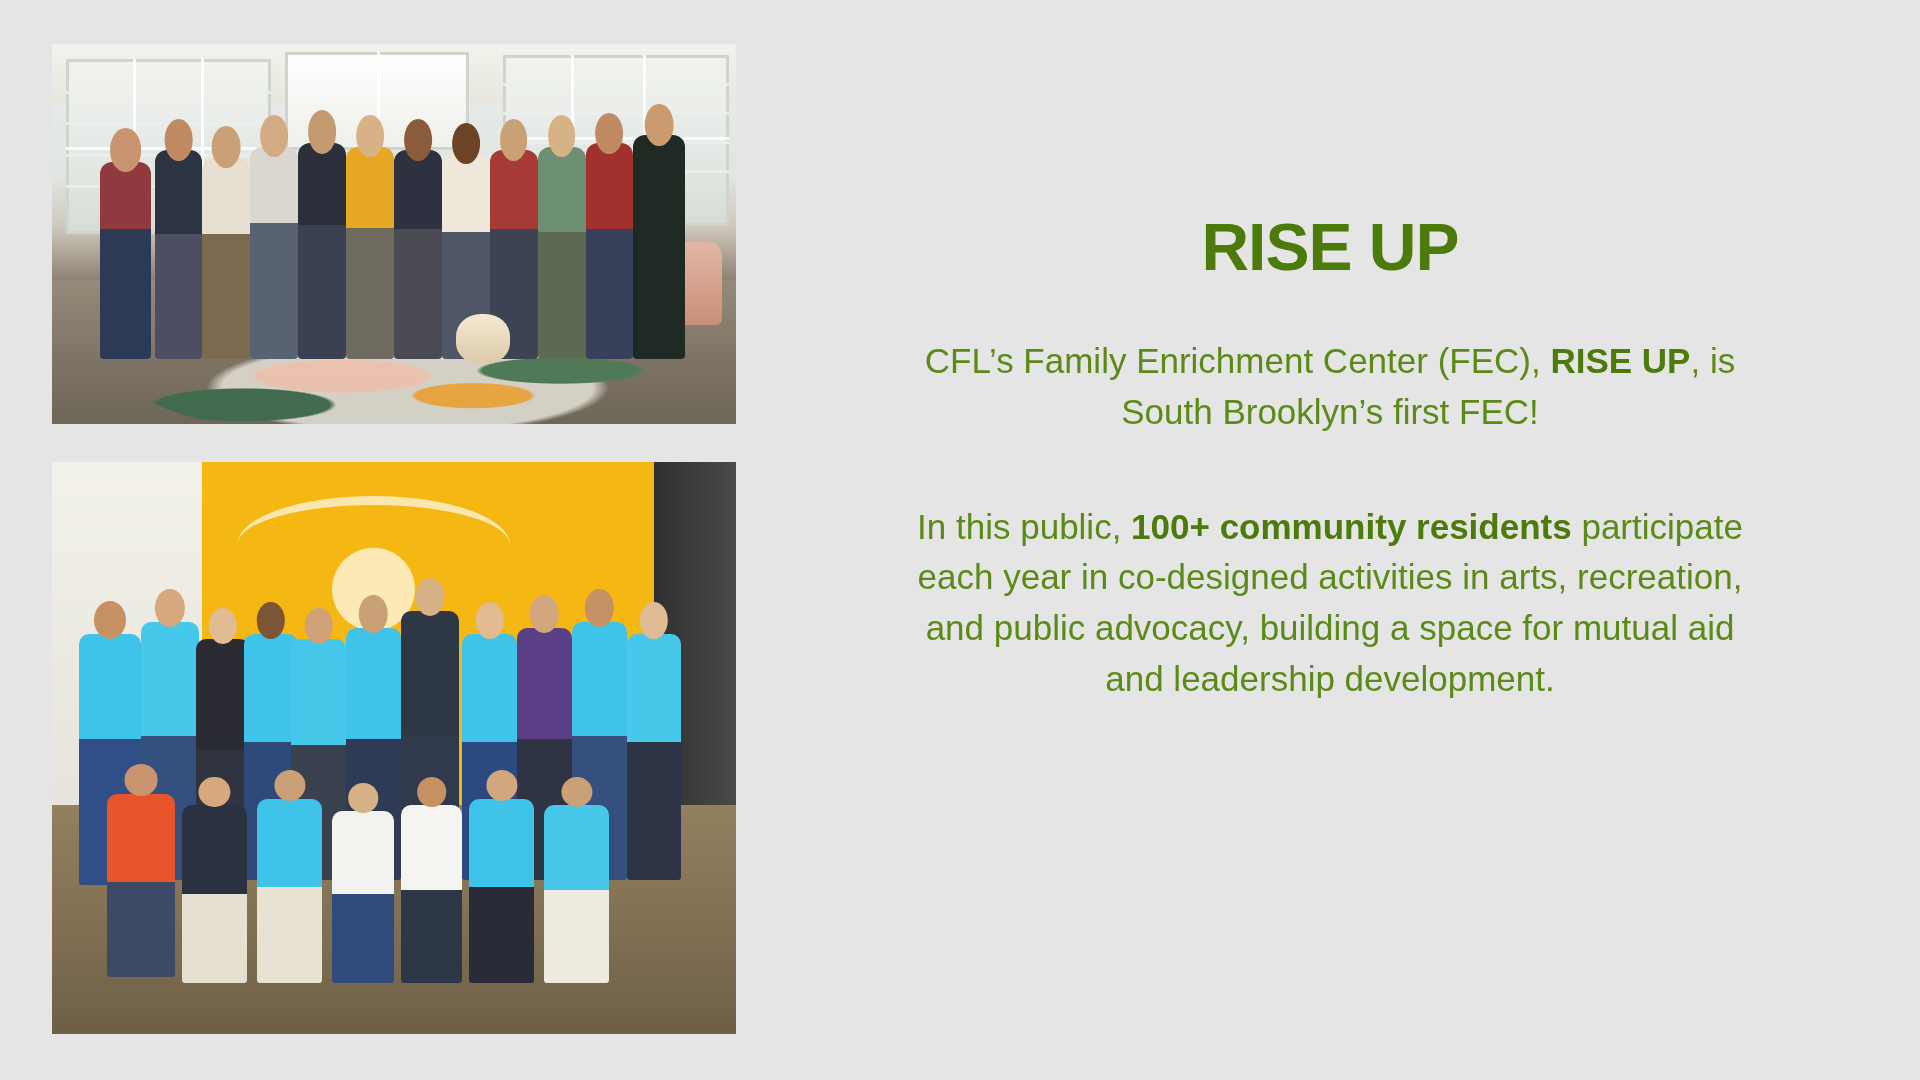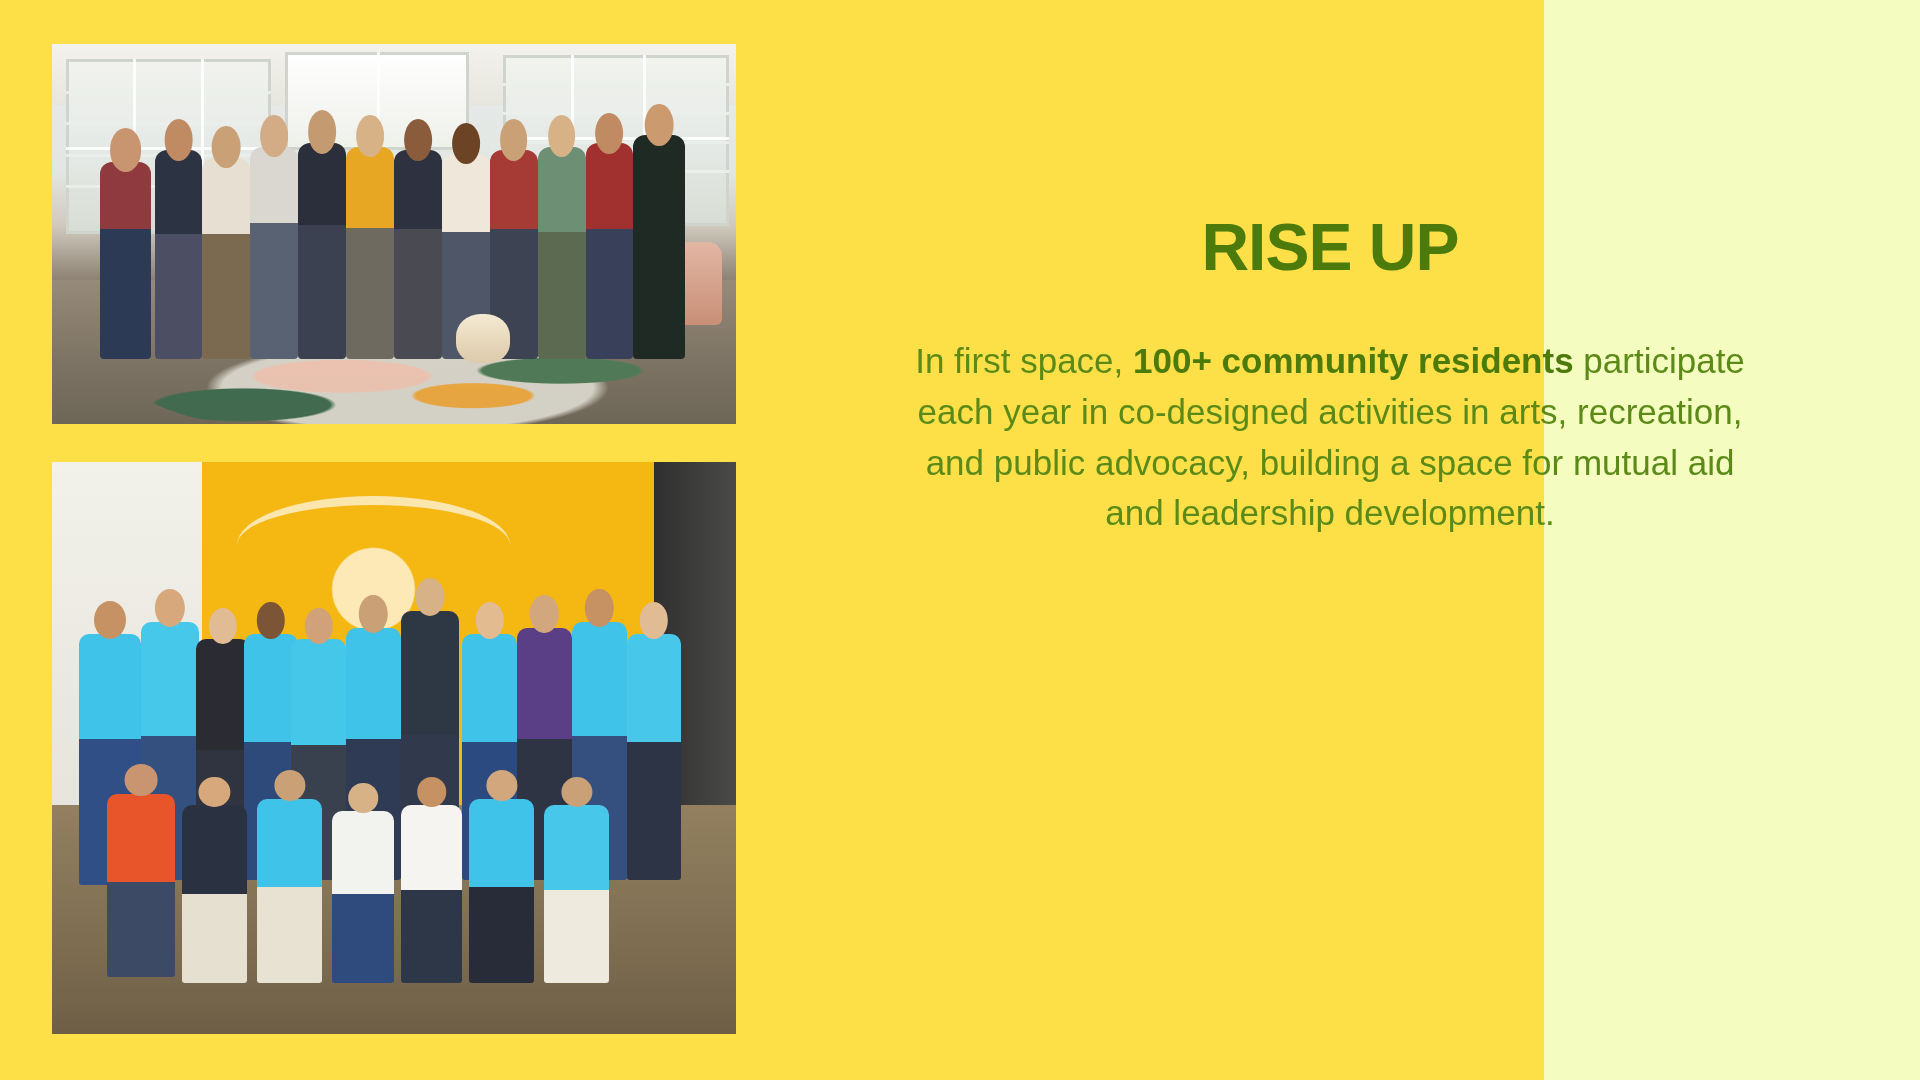--- a/index.html
+++ b/index.html
@@ -8,23 +8,23 @@
   }
   body {
     width: 1920px;
     height: 1080px;
     background: #F4FCC0;
     font-family: "Liberation Sans", sans-serif;
     overflow: hidden;
   }
   .slide {
     position: relative;
-    width: 1544px;
+    width: 1920px;
     height: 1080px;
-    background: #fde047;
+    background: #e5e5e5;
   }
 
   
   .photo-col {
     position: absolute;
     left: 52px;
     top: 44px;
     width: 684px;
     height: 990px;
   }
@@ -308,19 +308,22 @@
           <div class="b-head" style="top:-16%;width:48%;height:17%;background:#caa077;"></div>
         </div>
       </div>
     </div>
   </div>
 
   <div class="text-col">
 
     <h1 class="headline">RISE UP</h1>
 
-
     <p class="para">
-      <span>In first space, </span><b>100+ community residents</b><span> participate each year in co-designed activities in arts, recreation, and public advocacy, building a space for mutual aid and leadership development.</span>
+      <span>CFL’s Family Enrichment Center (FEC), </span><b>RISE UP</b><span>, is South Brooklyn’s first FEC!</span>
+    </p>
+
+    <p class="para">
+      <span>In this public, </span><b>100+ community residents</b><span> participate each year in co-designed activities in arts, recreation, and public advocacy, building a space for mutual aid and leadership development.</span>
     </p>
   </div>
 
 </div>
 
 </body></html>

